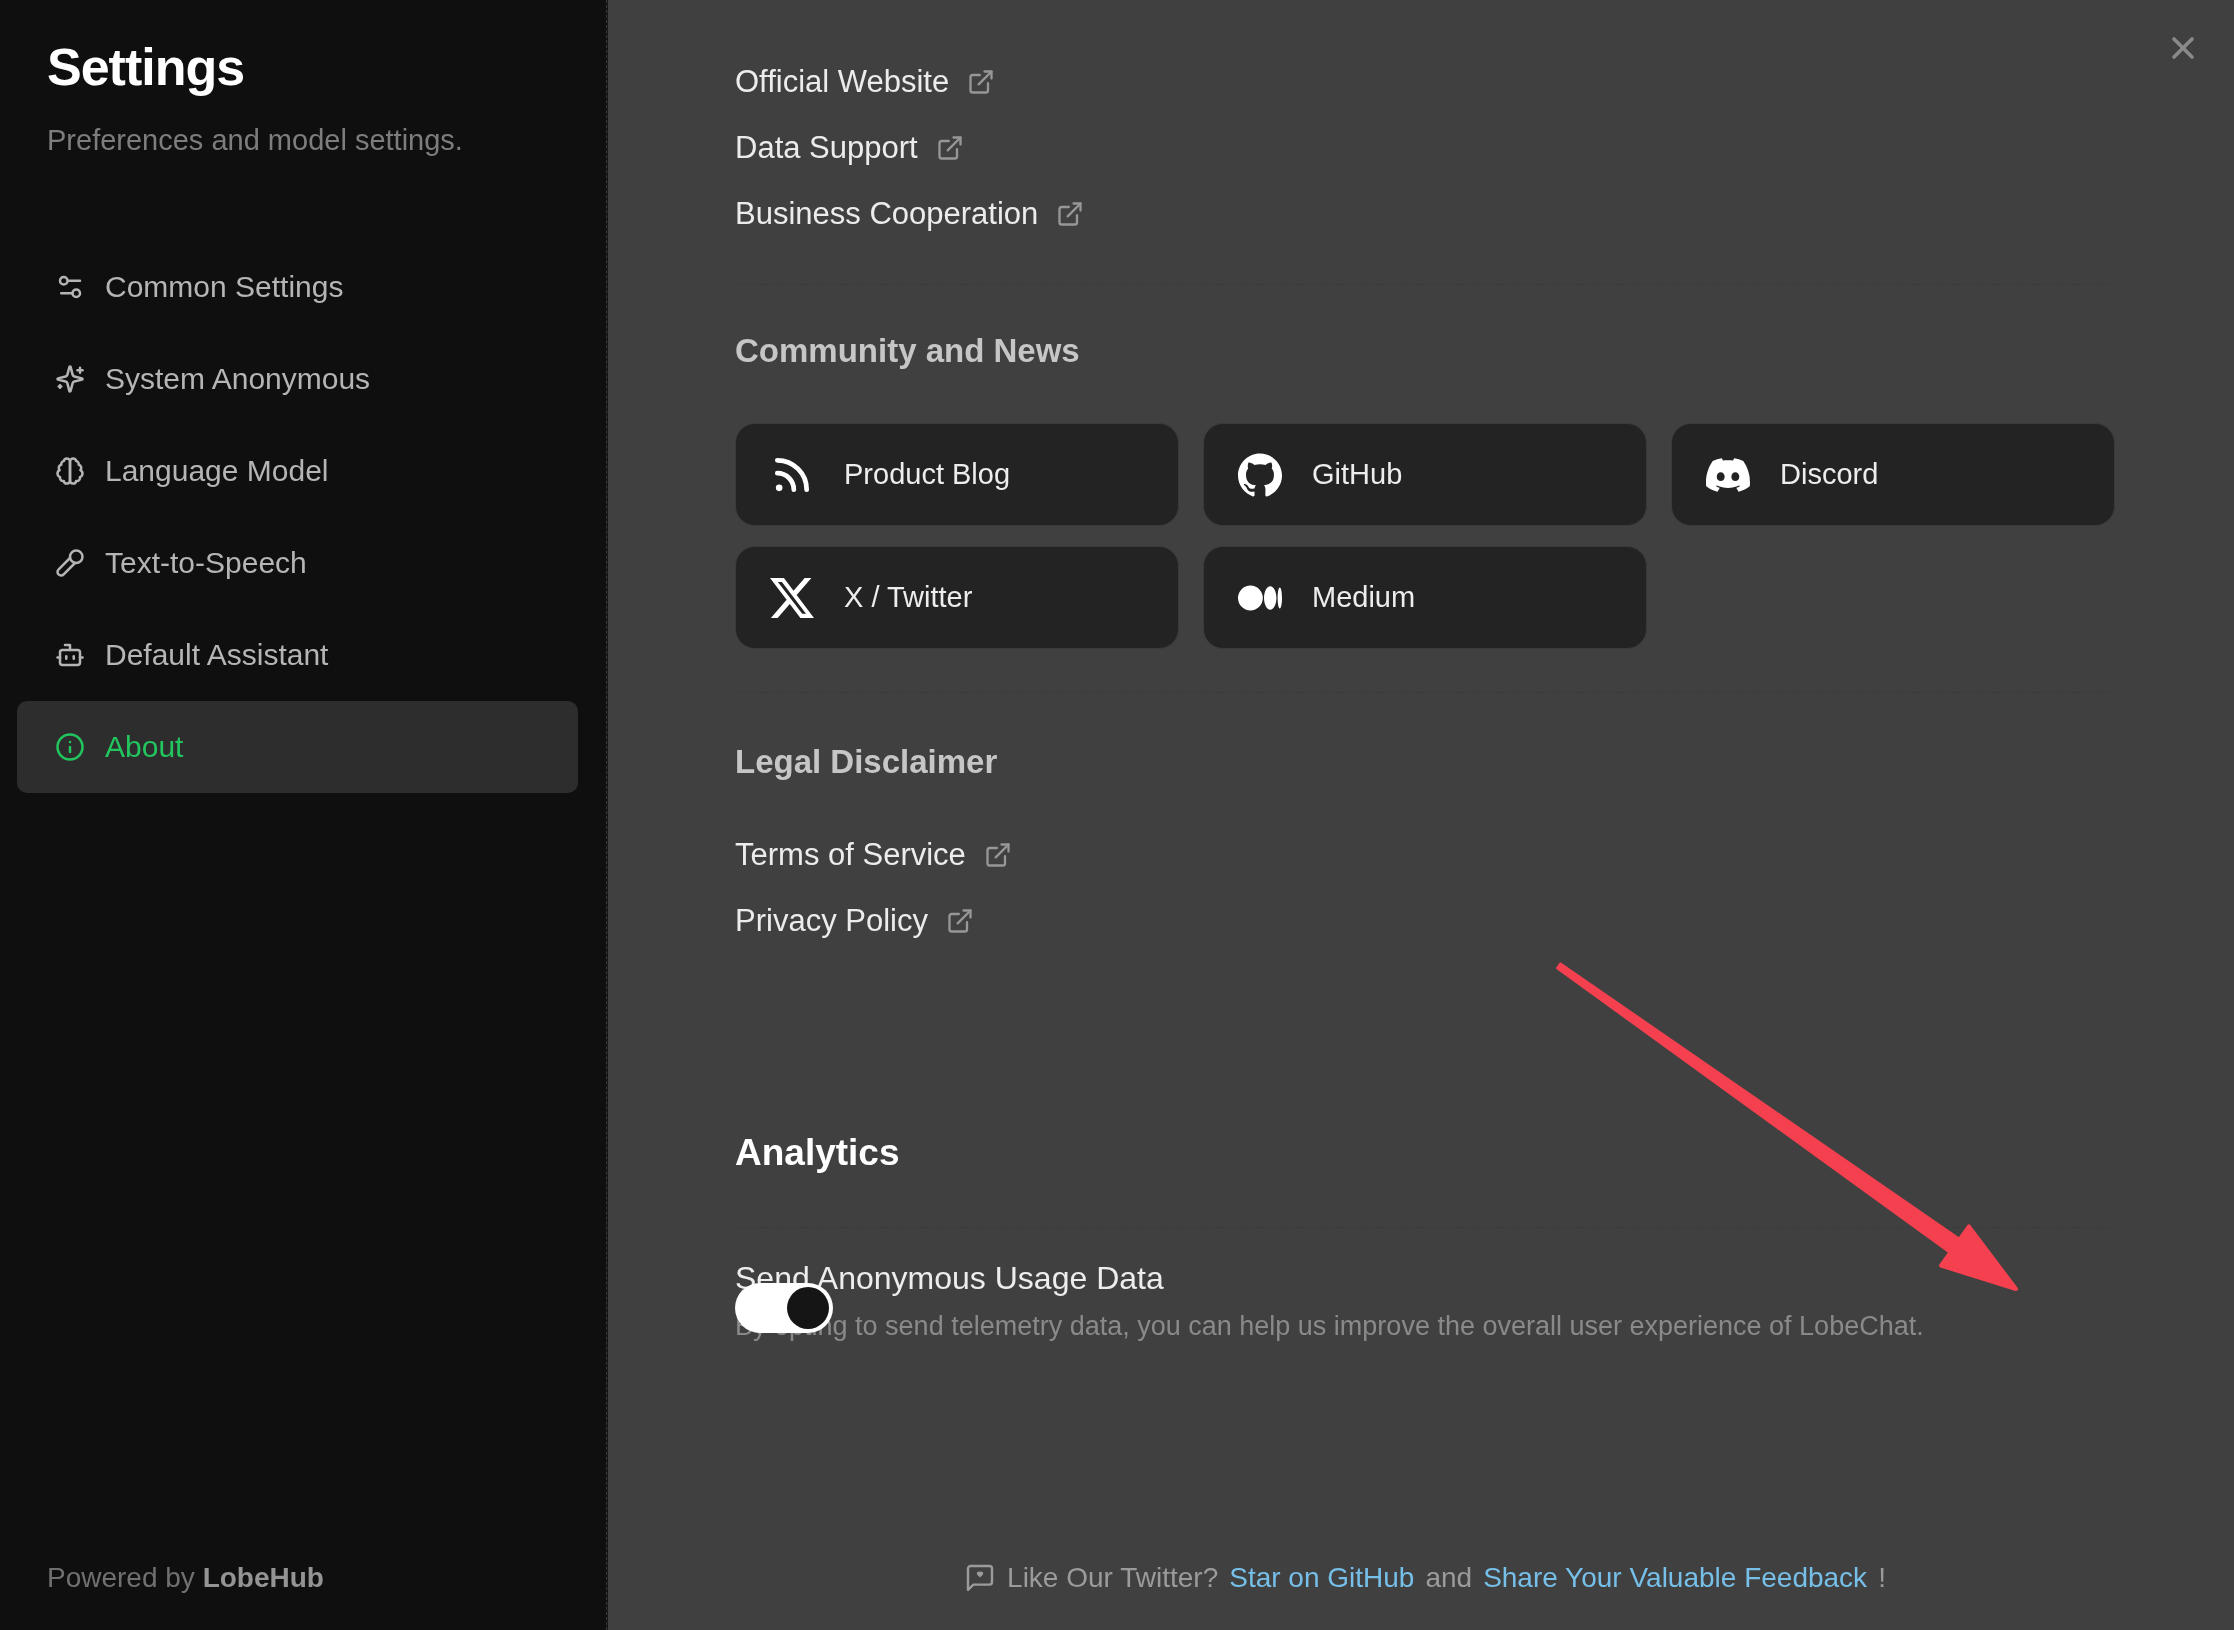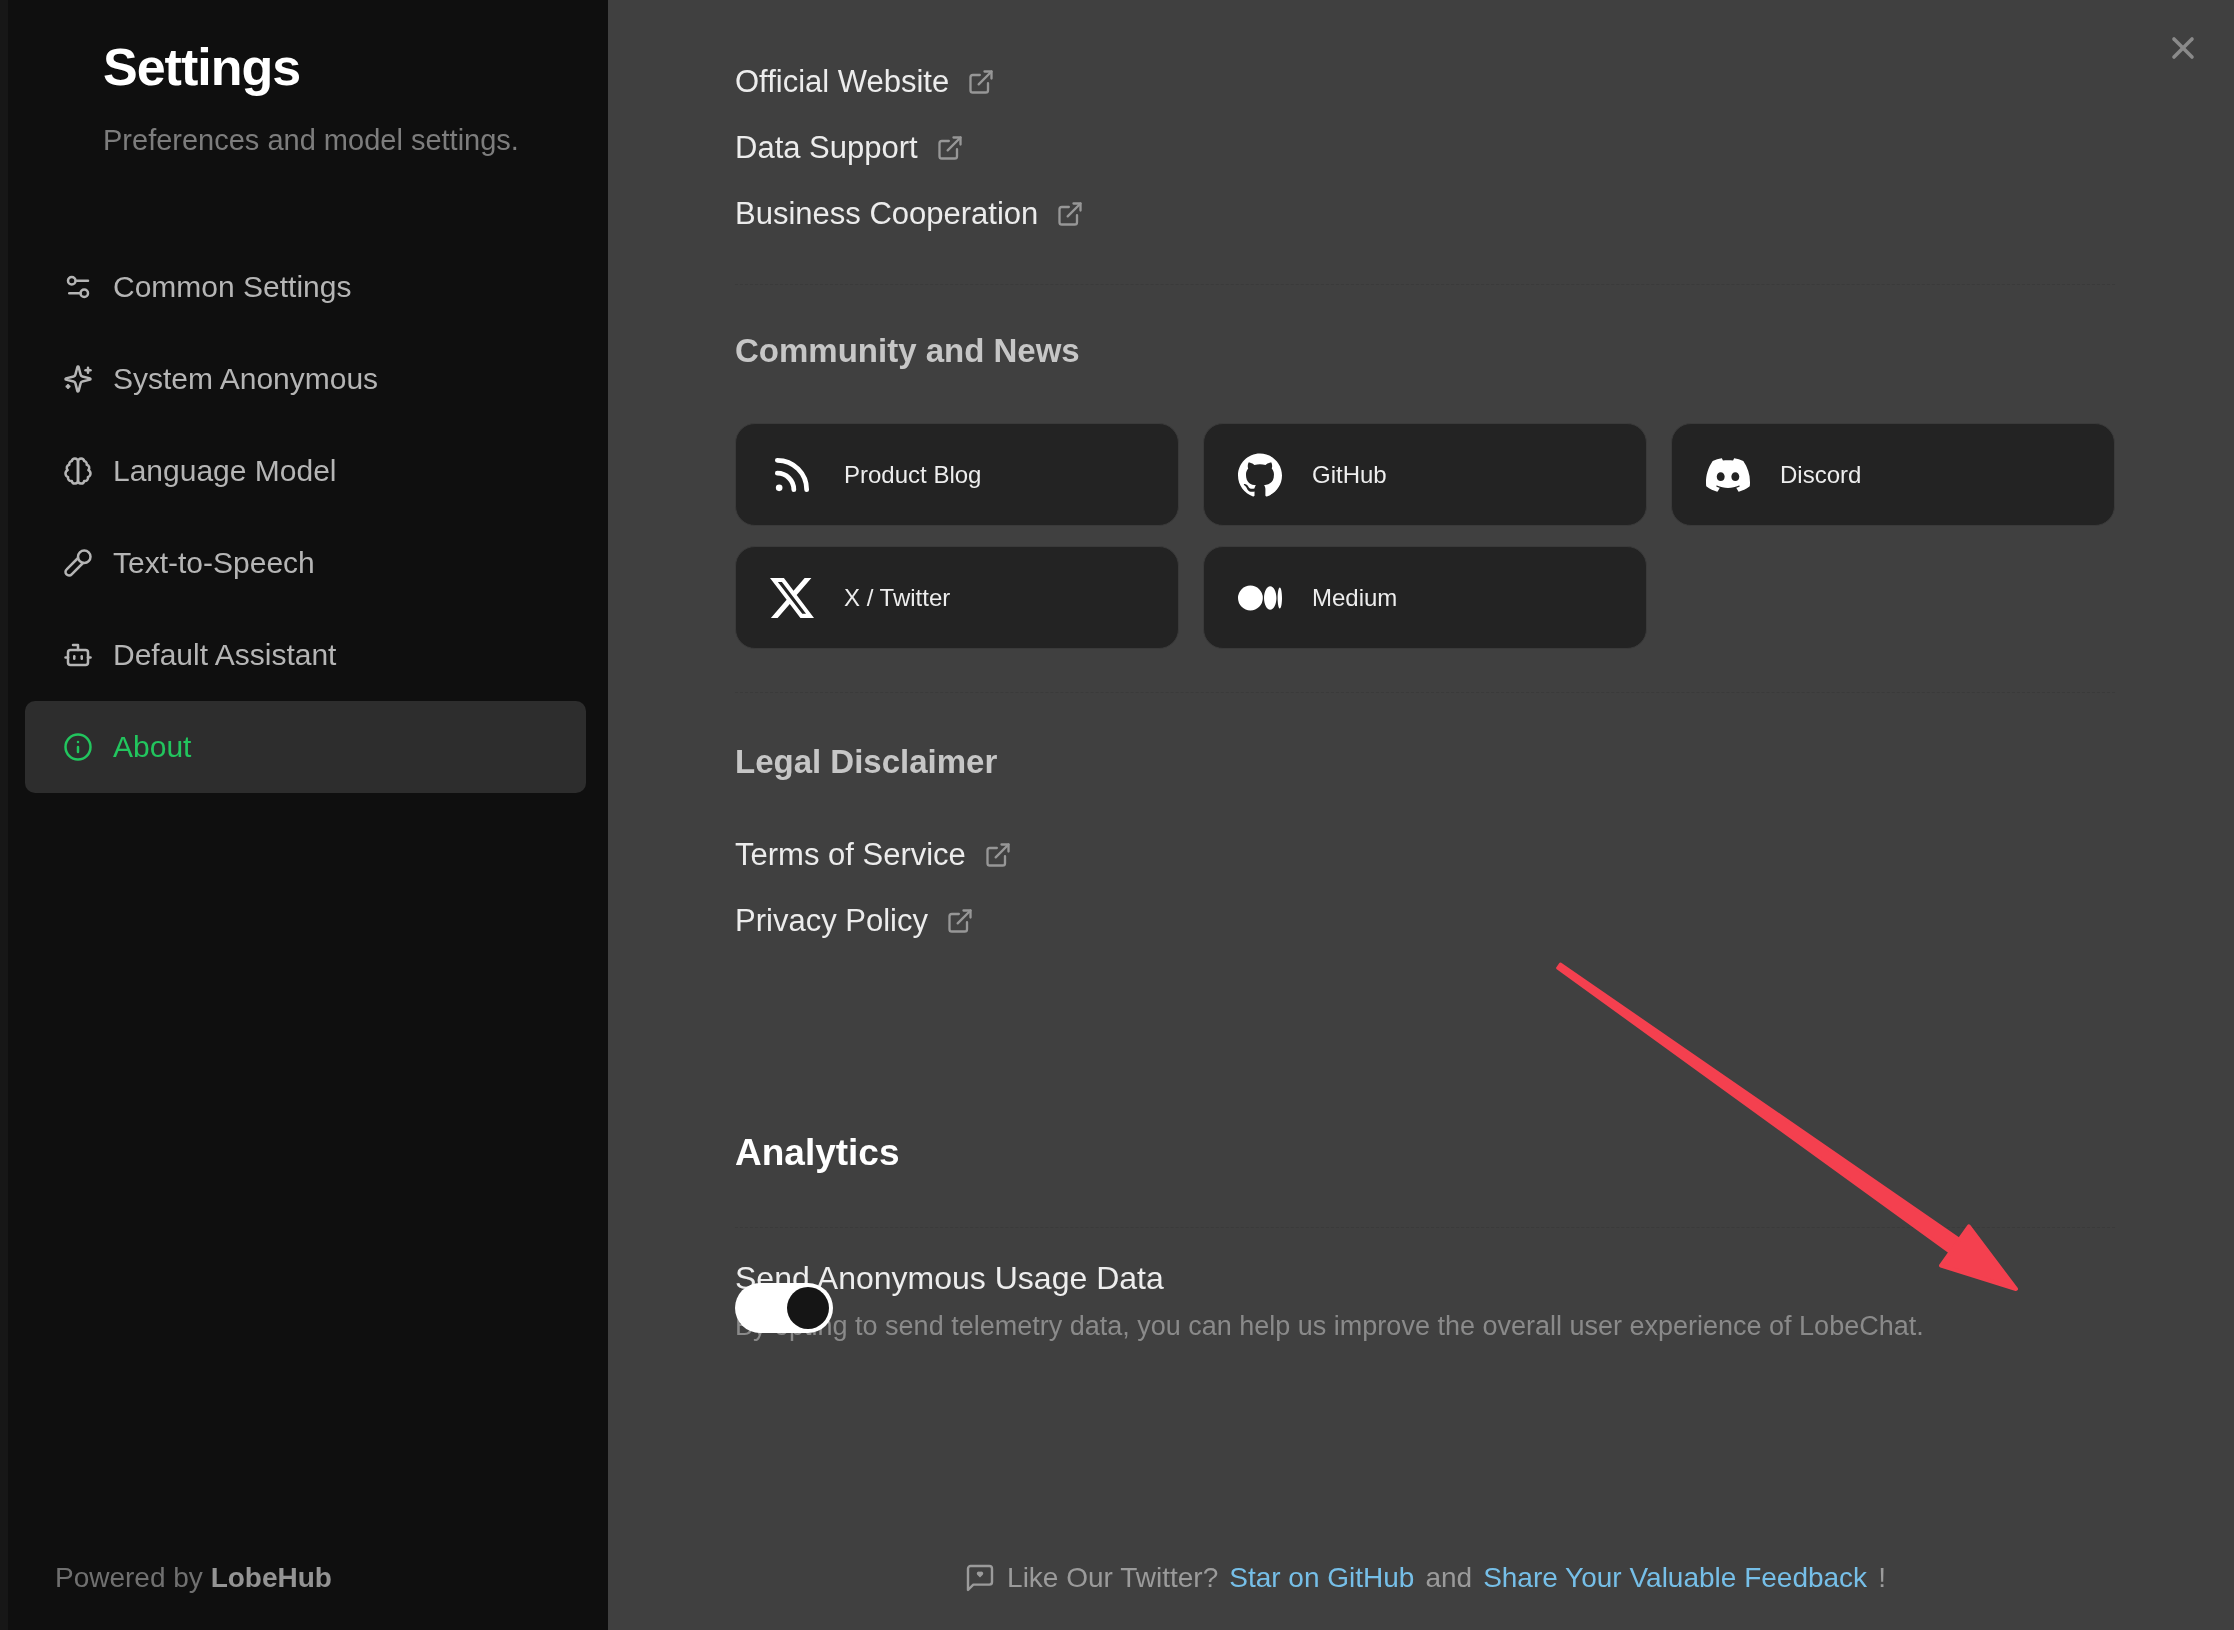--- a/index.html
+++ b/index.html
@@ -7,24 +7,23 @@
   body {
     position:relative; overflow:hidden;
     background:#171717;
     font-family:"Liberation Sans", sans-serif;
     -webkit-font-smoothing:antialiased;
   }
   svg { display:block; }
 
   
   .sidebar {
-    position:absolute; left:8px; top:0; bottom:0; width:607px;
+    position:absolute; left:0; top:0; bottom:0; width:607px;
     background:#0f0f0f;
     border-right:1px dashed #383838;
-    padding-left:48px;
   }
   .sidebar-header { padding:36px 47px 0 47px; }
   .sidebar-title { font-size:52px; font-weight:700; color:#ffffff; letter-spacing:-1px; line-height:62px; }
   .sidebar-subtitle { margin-top:24px; font-size:29px; color:#7d7d7d; line-height:36px; }
 
   .nav { position:absolute; top:241px; left:17px; width:561px; display:flex; flex-direction:column; }
   .nav-item {
     height:92px; border-radius:10px;
     display:flex; align-items:center; gap:20px;
     padding-left:38px; cursor:pointer;
@@ -65,21 +64,21 @@
   .community-btn {
     height:103px; border-radius:20px;
     background:#232323; border:1px solid #3a3a3a;
     display:flex; align-items:center; gap:30px; padding-left:34px;
     cursor:pointer;
   }
   .community-btn .btn-icon { width:44px; height:44px; flex:0 0 44px; display:flex; align-items:center; justify-content:center; }
   .btn-icon svg { width:44px; height:44px; }
   .btn-icon.stroke svg { stroke:#ffffff; fill:none; stroke-width:2.6; stroke-linecap:round; stroke-linejoin:round; }
   .btn-icon.fill svg { fill:#ffffff; }
-  .community-btn .btn-label { font-size:24px; color:#ededed; }
+  .community-btn .btn-label { font-size:29px; color:#ededed; }
 
   .divider-2 { top:692px; }
   .legal-heading { top:742px; }
 
   .analytics-heading { top:1133px; font-size:37px; color:#ffffff; }
   .divider-3 { top:1227px; }
   .setting-label { top:1260px; font-size:32px; color:#ededed; }
   .setting-desc { top:1311px; font-size:27px; color:#8a8a8a; }
 
   .toggle {

